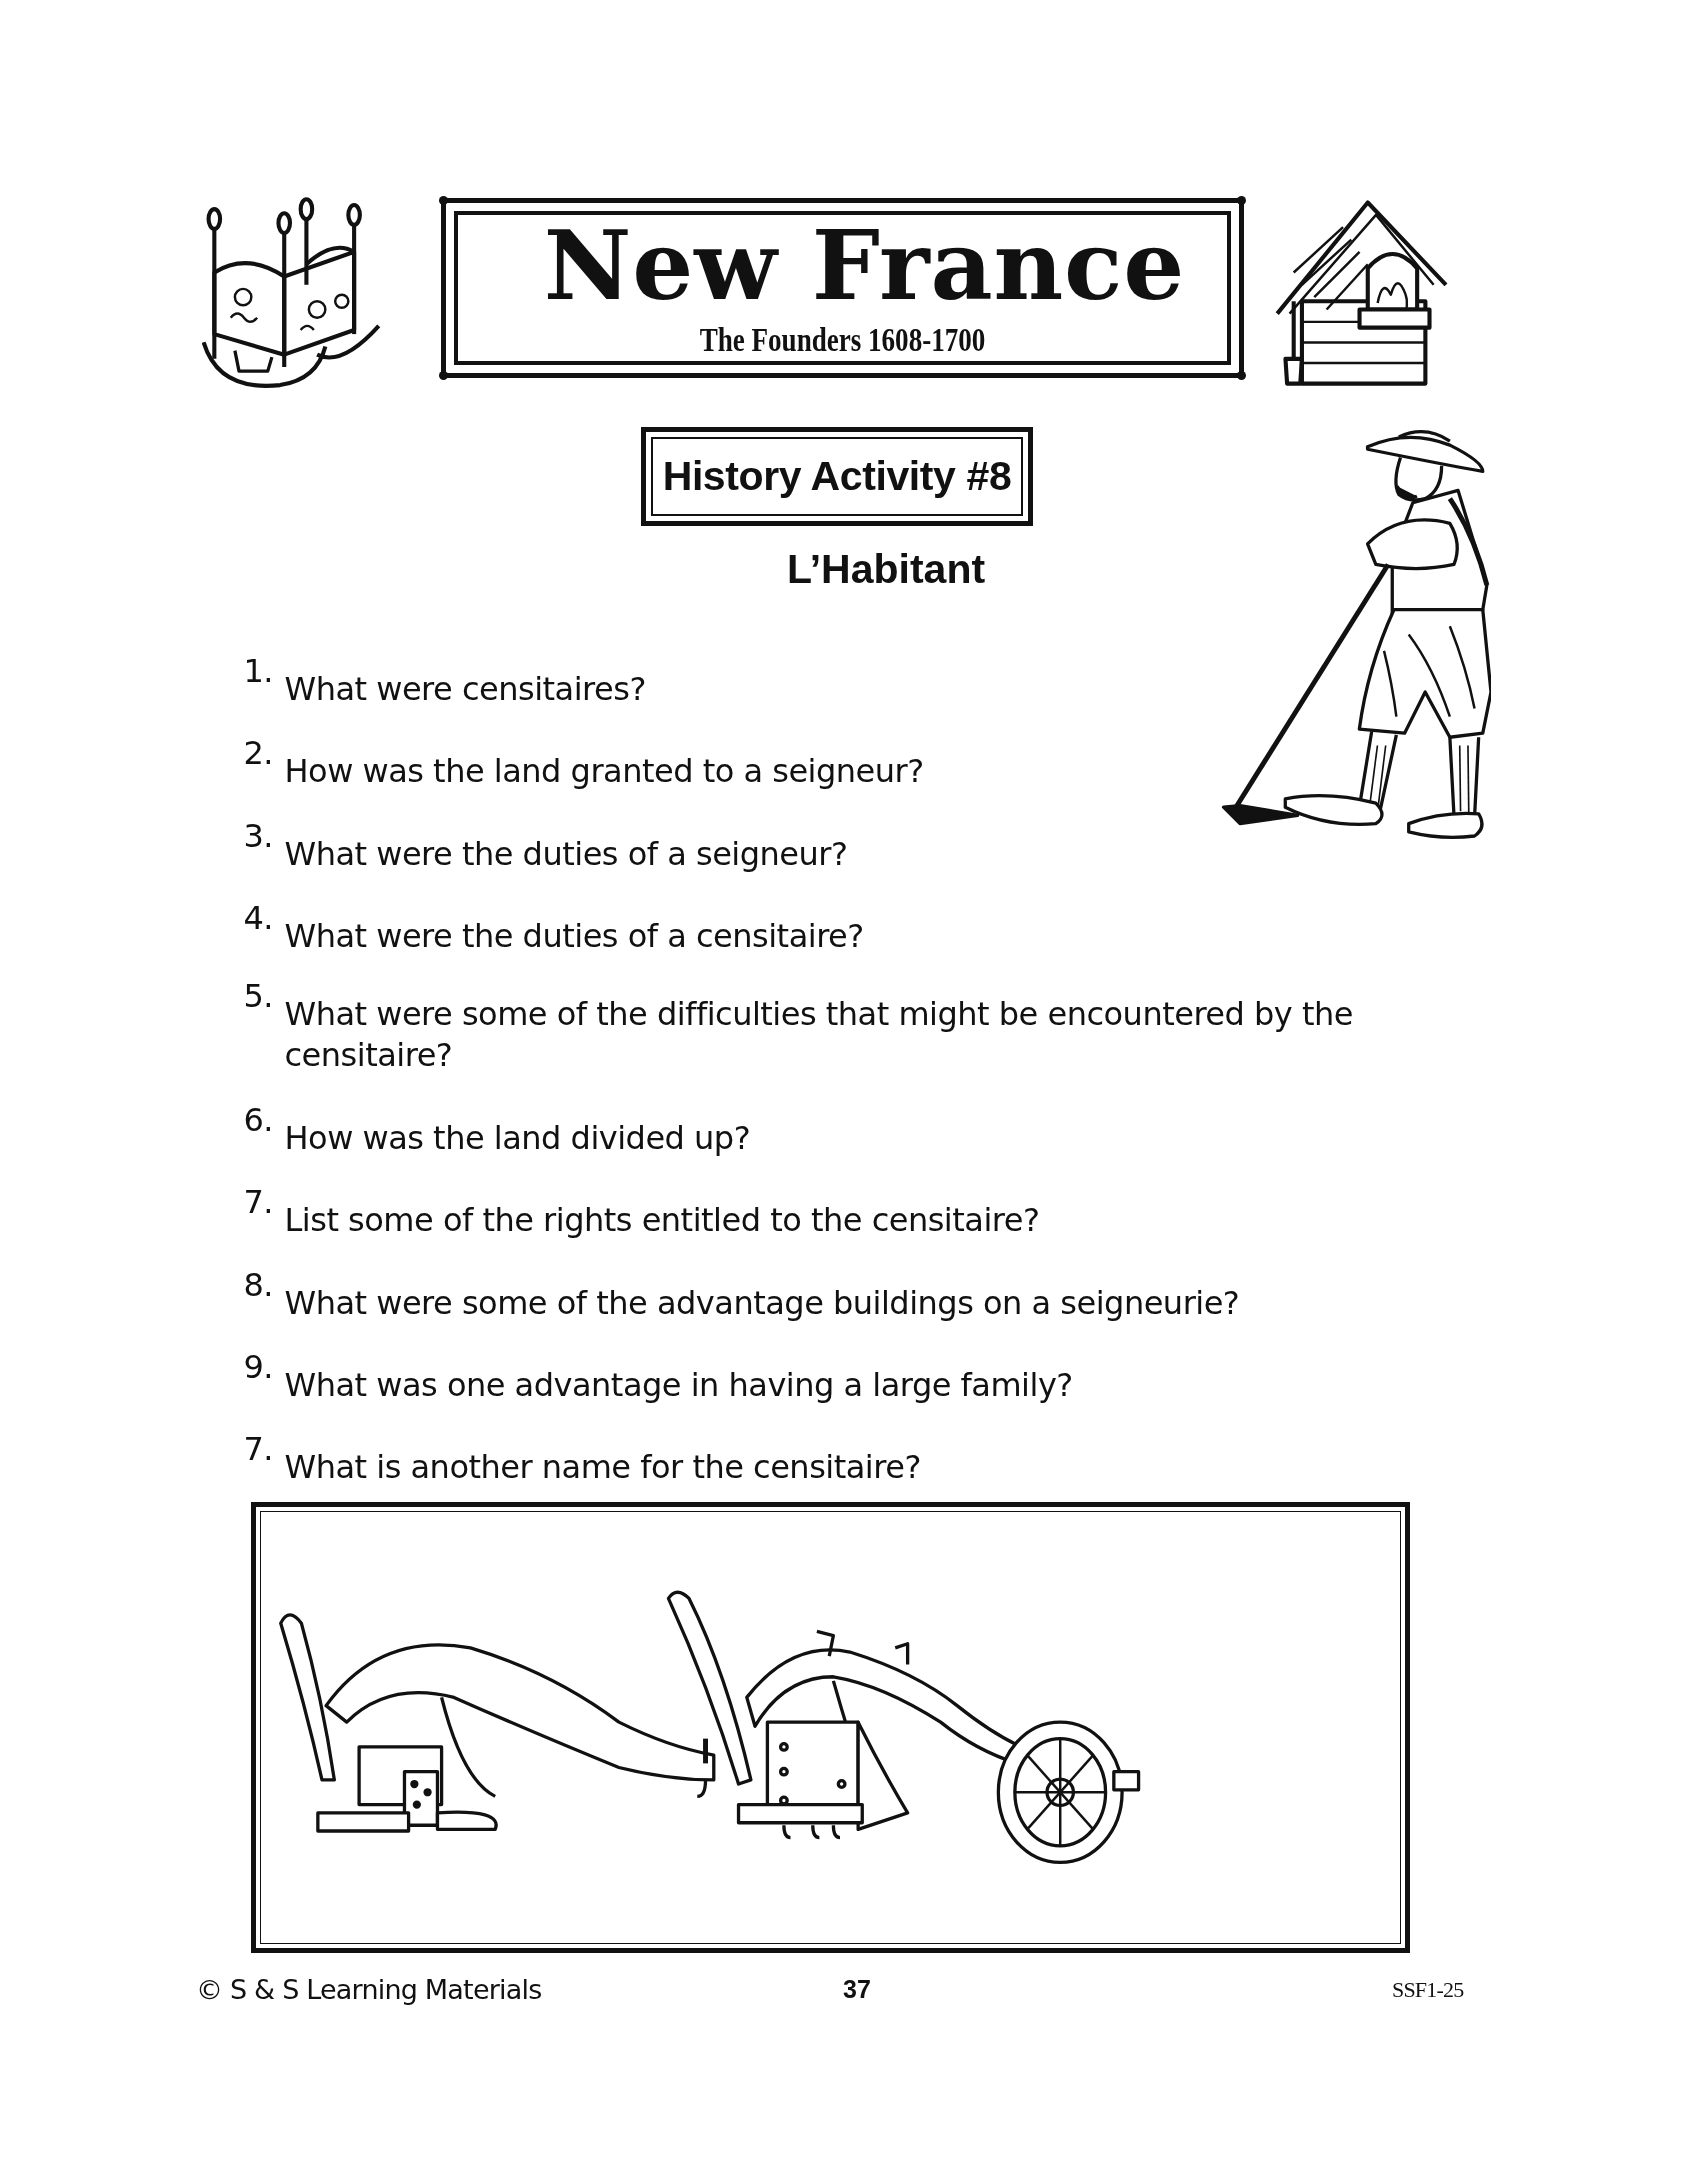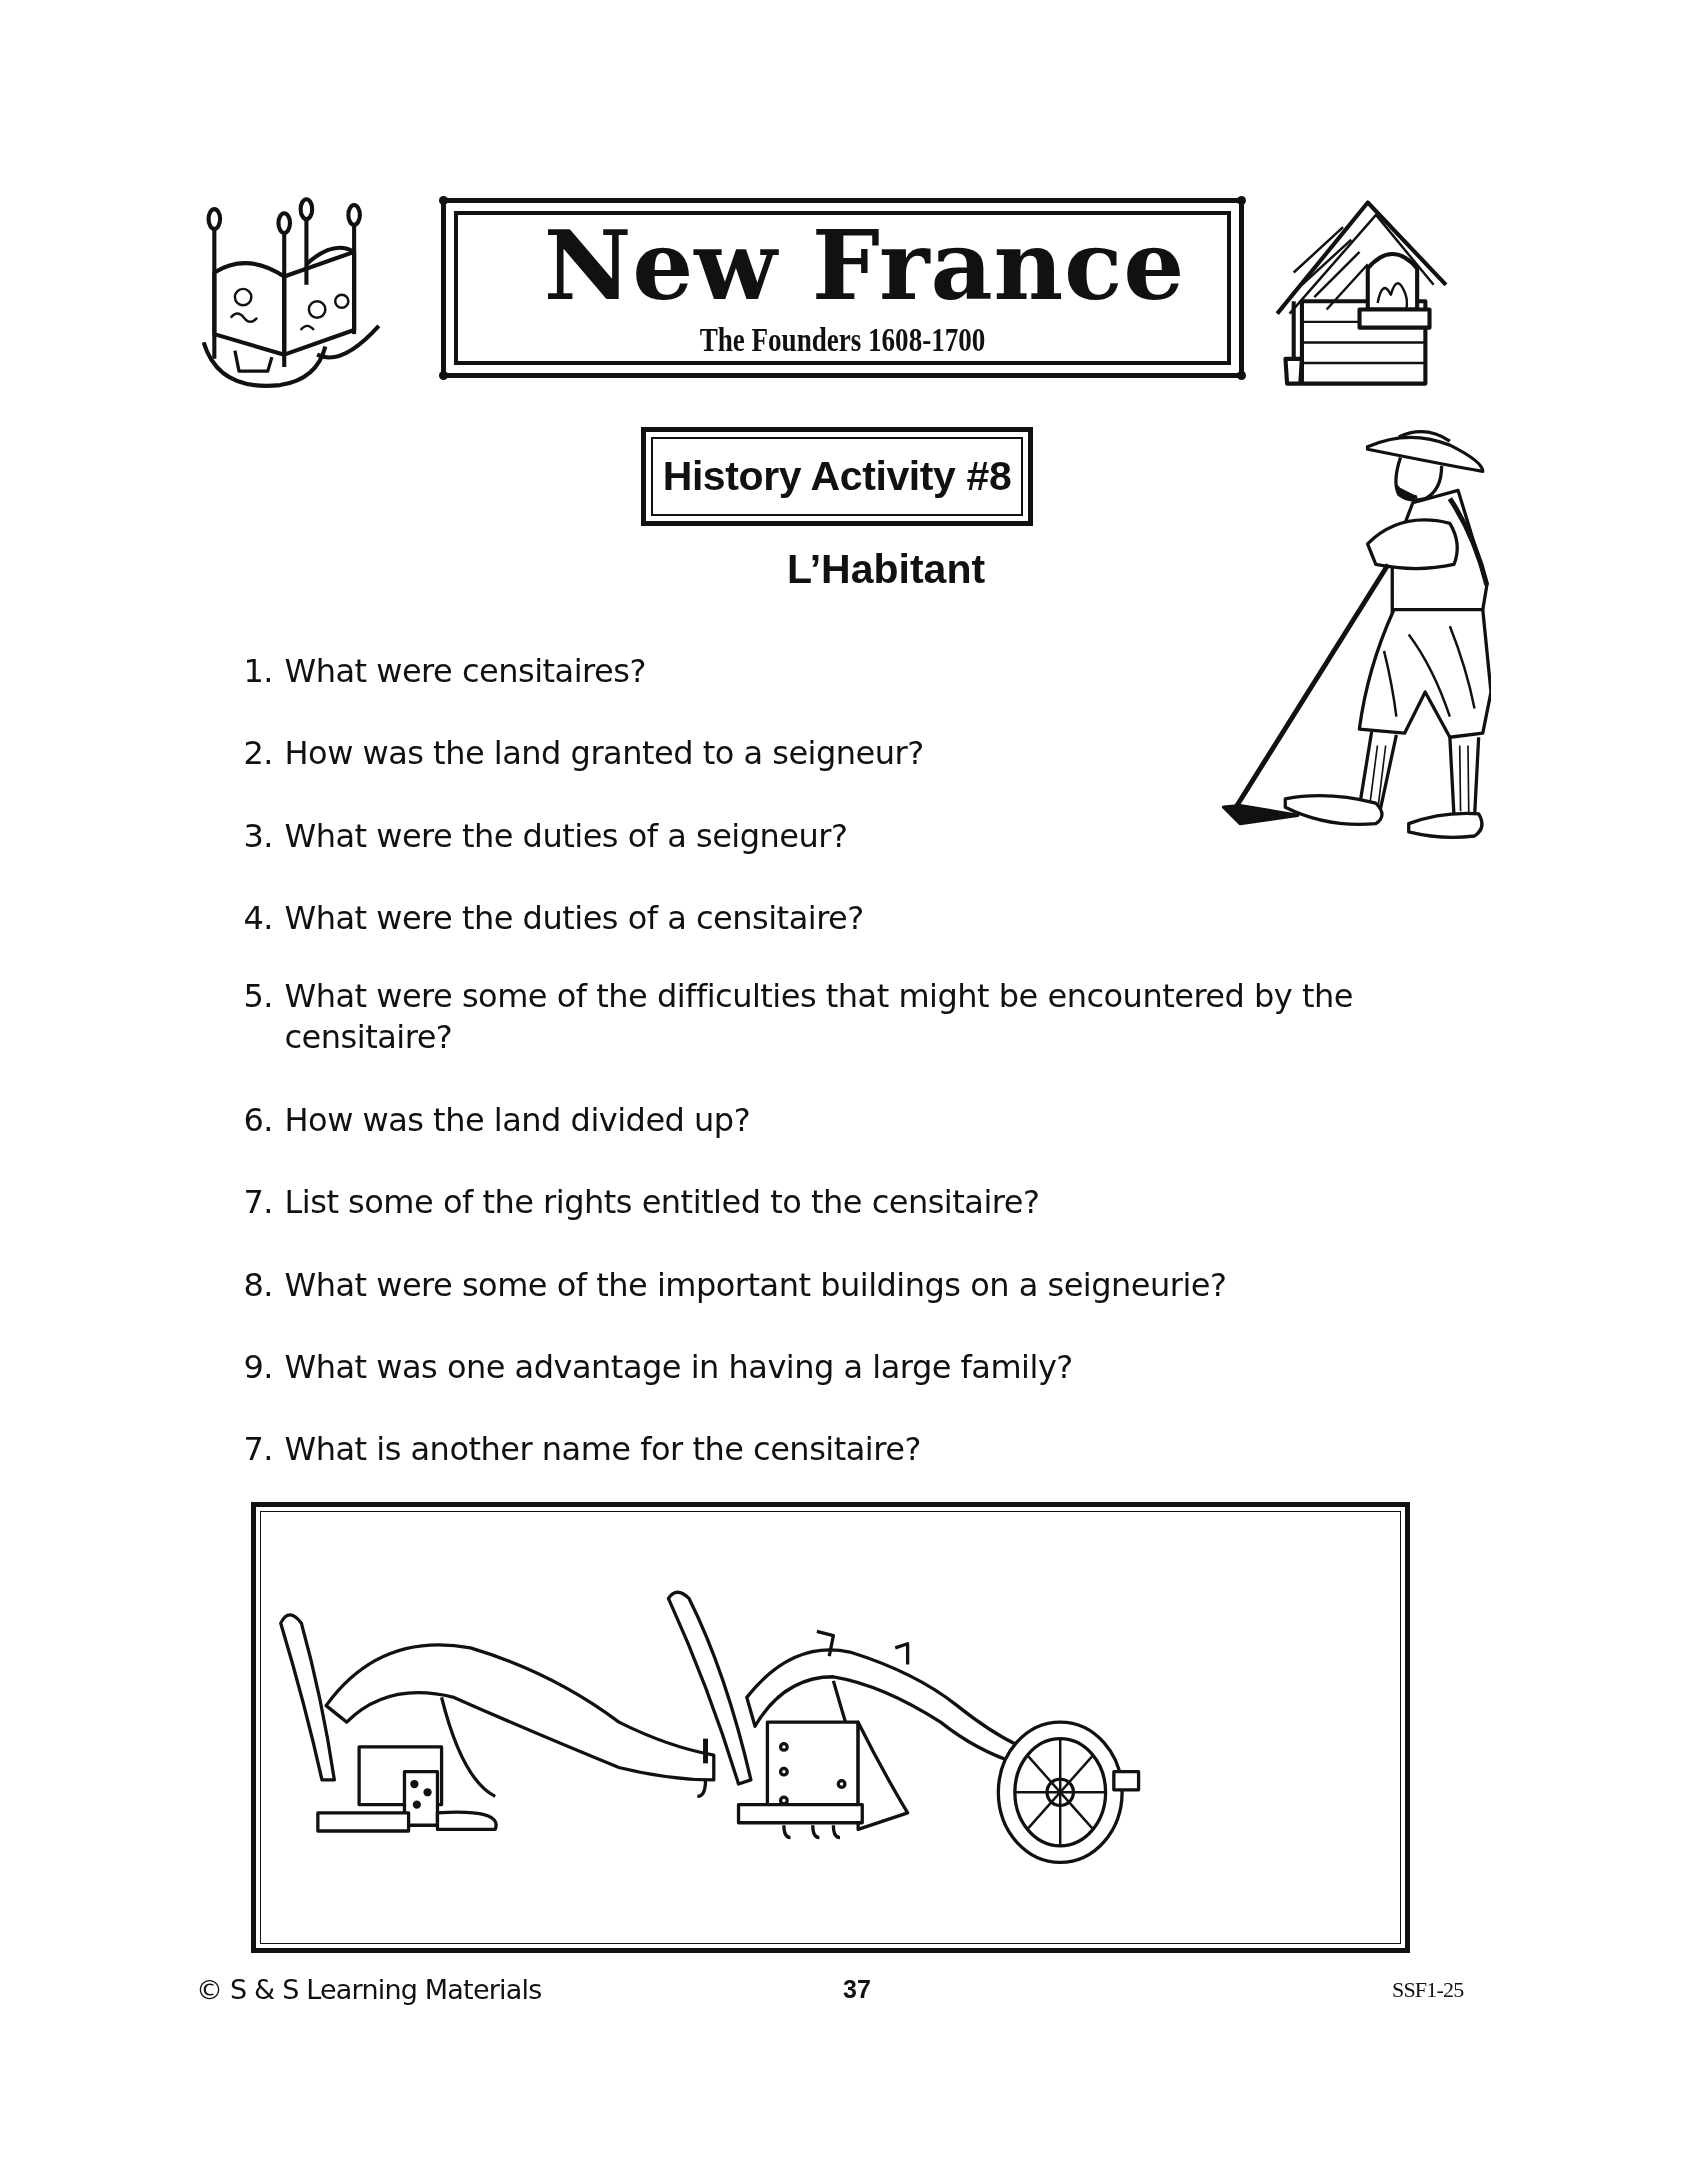--- a/index.html
+++ b/index.html
@@ -19,21 +19,21 @@
   .activity-box { left: 641px; top: 427px; width: 392px; height: 99px; box-sizing: border-box; border: 5px solid #111; }
   .activity-box-inner { position: absolute; left: 5px; top: 5px; right: 5px; bottom: 5px; border: 2.5px solid #111; display: flex; align-items: center; justify-content: center; }
   .activity-label { font-family: "Liberation Sans", sans-serif; font-weight: bold; font-size: 41px; letter-spacing: -0.4px; }
   .subtitle { left: 676px; top: 545px; width: 420px; text-align: center; font-family: "Liberation Sans", sans-serif; font-weight: bold; font-size: 41px; line-height: 49px; }
 
   .farmer { left: 1203px; top: 420px; width: 288px; height: 544px; }
 
   
   .q { left: 214px; width: 1252px; font-family: "DejaVu Sans", sans-serif; font-size: 32px; line-height: 41px; display: flex; letter-spacing: -0.5px; }
   .q-num { width: 59px; text-align: right; padding-right: 11.5px; flex: none; }
-  .q-text { flex: 1; }
+  .q-text { flex: 1; margin-top: 18px; }
 
   
   .plow-box { left: 251px; top: 1502px; width: 1159px; height: 451px; box-sizing: border-box; border: 5.8px solid #111; }
   .plow-box-inner { position: absolute; left: 4.1px; top: 4.1px; right: 4.1px; bottom: 4.1px; border: 1.6px solid #111; }
   .plows { position: absolute; left: 0; top: 0; width: 100%; height: 100%; }
 
   
   .footer-left { left: 196px; top: 1973px; font-family: "DejaVu Sans", sans-serif; font-size: 27px; letter-spacing: -0.8px; line-height: 33px; }
   .footer-page { left: 816px; top: 1973px; width: 82px; text-align: center; font-family: "Liberation Sans", sans-serif; font-weight: bold; font-size: 25px; line-height: 33px; }
   .footer-code { left: 1392px; top: 1973px; font-family: Liberation Serif, serif; font-size: 22px; letter-spacing: -0.8px; line-height: 33px; }
@@ -167,21 +167,21 @@
 <div class="abs q" style="top:1100px;">
   <span class="q-num">6.</span>
   <span class="q-text">How was the land divided up?</span>
 </div>
 <div class="abs q" style="top:1182px;">
   <span class="q-num">7.</span>
   <span class="q-text">List some of the rights entitled to the censitaire?</span>
 </div>
 <div class="abs q" style="top:1265px;">
   <span class="q-num">8.</span>
-  <span class="q-text">What were some of the important buildings on a seigneurie?</span>
+  <span class="q-text">What were some of the advantage buildings on a seigneurie?</span>
 </div>
 <div class="abs q" style="top:1347px;">
   <span class="q-num">9.</span>
   <span class="q-text">What was one advantage in having a large family?</span>
 </div>
 <div class="abs q" style="top:1429px;">
   <span class="q-num">7.</span>
   <span class="q-text">What is another name for the censitaire?</span>
 </div>
 

